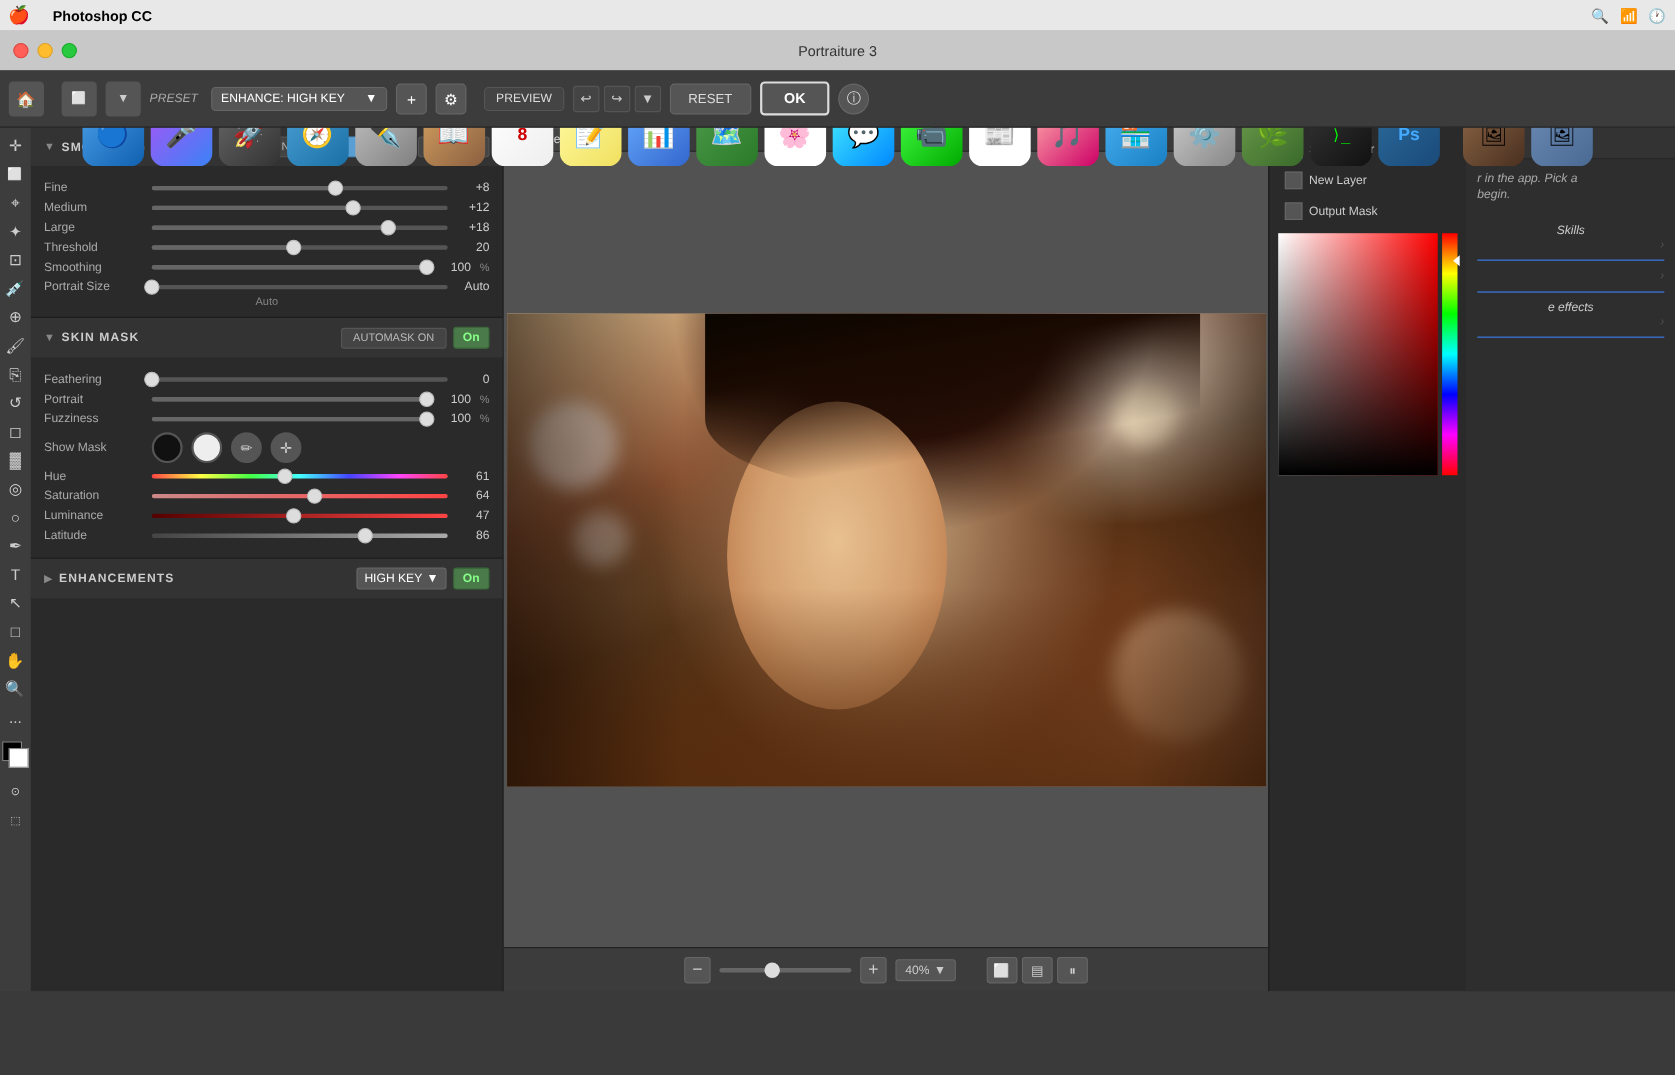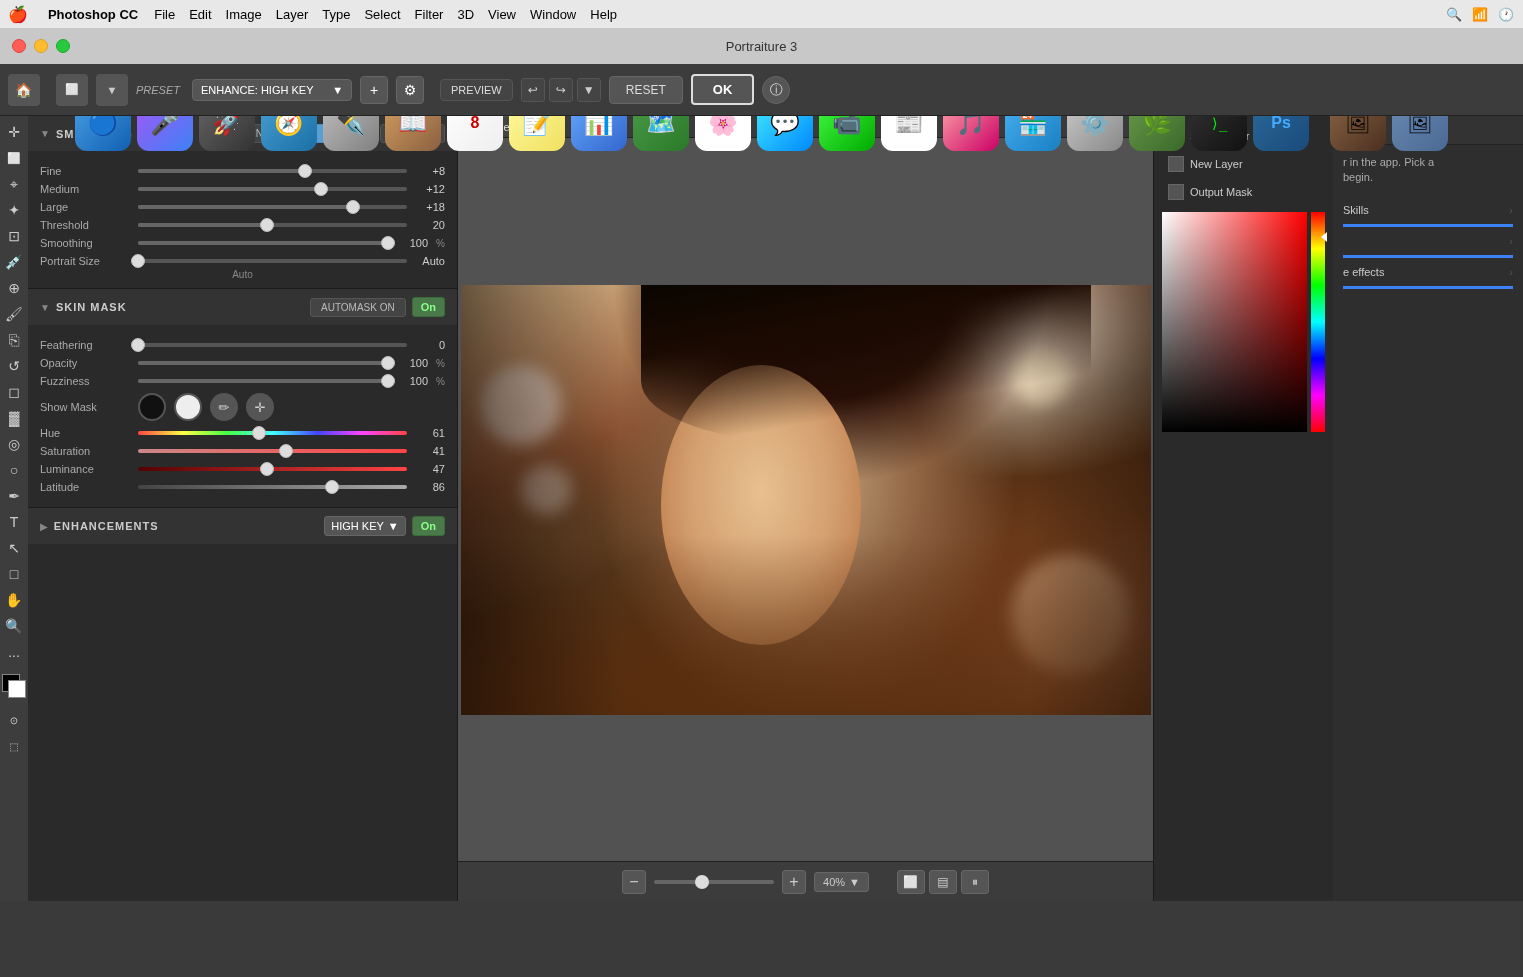--- a/index.html
+++ b/index.html
@@ -583,51 +583,40 @@
       font-size: 11px;
       border-bottom: 1px solid #222;
       background: #333;
     }
     .ps-learn-content {
       padding: 10px;
       color: #bbb;
       font-size: 11px;
       background: #2e2e2e;
       flex: 1;
+      font-style: italic;
     }
     .ps-learn-intro { margin-bottom: 10px; color: #aaa; font-size: 11px; line-height: 1.4; }
     .ps-skill-item {
       display: flex;
       align-items: center;
       padding: 8px 0;
-      border-bottom: 3px solid #3b82f6;
-      cursor: pointer;
+      border-bottom: 1px solid #3b82f6;
+      cursor: pointer;
+      flex-direction: column;
     }
     .ps-skill-text { color: #ccc; font-size: 11px; }
     .ps-skill-arrow { margin-left: auto; color: #555; }
   </style>
 </head>
 <body>
 
 <div class="menu-bar">
   <span class="apple-icon">🍎</span>
   <span class="app-name">Photoshop CC</span>
-  <div class="menu-items">
-    <span class="menu-item">File</span>
-    <span class="menu-item">Edit</span>
-    <span class="menu-item">Image</span>
-    <span class="menu-item">Layer</span>
-    <span class="menu-item">Type</span>
-    <span class="menu-item">Select</span>
-    <span class="menu-item">Filter</span>
-    <span class="menu-item">3D</span>
-    <span class="menu-item">View</span>
-    <span class="menu-item">Window</span>
-    <span class="menu-item">Help</span>
-  </div>
   <div class="right-icons">
     <span>🔍</span>
     <span>📶</span>
     <span>🕐</span>
   </div>
 </div>
 
 <div class="title-bar">
   <div class="window-controls">
     <div class="wc wc-close"></div>
@@ -791,21 +780,21 @@
       <div class="slider-row">
         <span class="slider-label">Feathering</span>
         <div class="slider-track">
           <div class="slider-fill" style="width:0%;"></div>
           <div class="slider-thumb" style="left:0%;"></div>
         </div>
         <span class="slider-value">0</span>
       </div>
 
       <div class="slider-row">
-        <span class="slider-label">Opacity</span>
+        <span class="slider-label">Portrait</span>
         <div class="slider-track">
           <div class="slider-fill" style="width:100%;"></div>
           <div class="slider-thumb" style="left:99%;"></div>
         </div>
         <span class="slider-value">100</span>
         <span class="slider-unit">%</span>
       </div>
 
       <div class="slider-row">
         <span class="slider-label">Fuzziness</span>
@@ -833,21 +822,21 @@
           <div class="slider-thumb" style="left:45%;"></div>
         </div>
         <span class="slider-value">61</span>
       </div>
 
       <div class="slider-row">
         <span class="slider-label">Saturation</span>
         <div class="slider-track" style="background:linear-gradient(to right, #c88, #f44);">
           <div class="slider-thumb" style="left:55%;"></div>
         </div>
-        <span class="slider-value">41</span>
+        <span class="slider-value">64</span>
       </div>
 
       <div class="slider-row">
         <span class="slider-label">Luminance</span>
         <div class="slider-track" style="background:linear-gradient(to right, #500, #f44);">
           <div class="slider-thumb" style="left:48%;"></div>
         </div>
         <span class="slider-value">47</span>
       </div>
 

